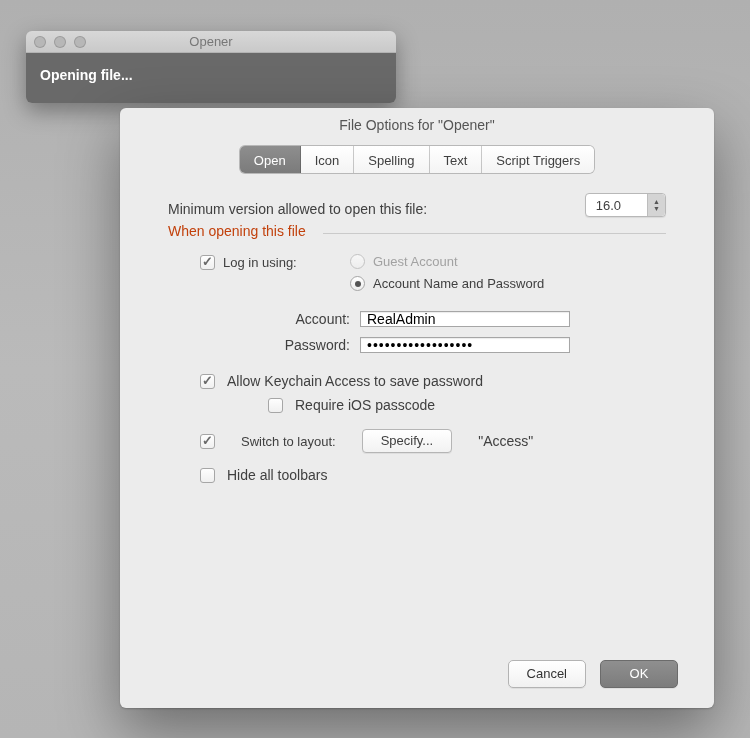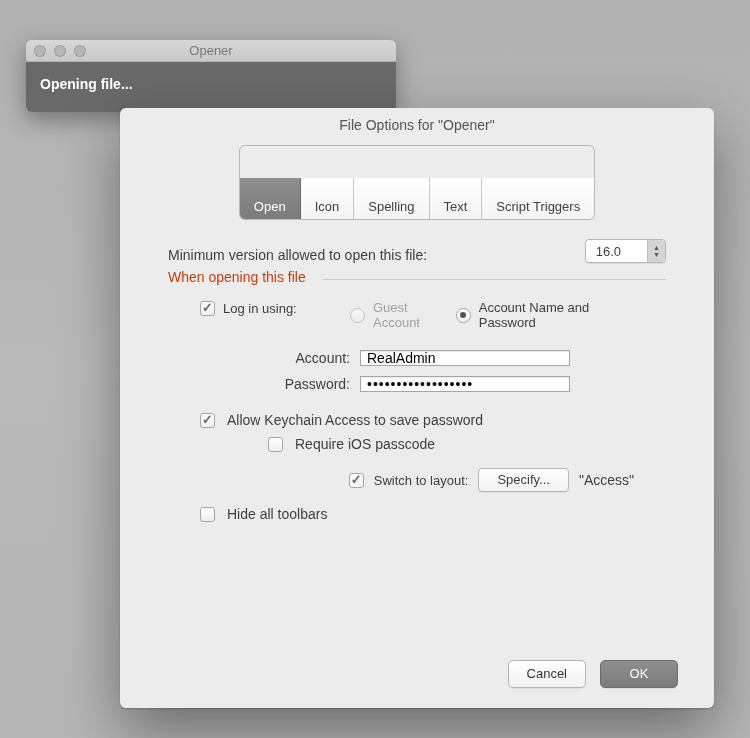--- a/index.html
+++ b/index.html
@@ -9,21 +9,21 @@
       color: #333;
       background: linear-gradient(to bottom, #b0b0b0 0%, #bababa 50%, #b5b5b5 100%);
       width: 750px; height: 738px;
       overflow: hidden;
       position: relative;
     }
 
     
     .bg-window {
       position: absolute;
-      top: 40px; left: 26px;
+      top: 31px; left: 26px;
       width: 370px;
       border-radius: 6px;
       box-shadow: 0 8px 22px rgba(0,0,0,0.35);
       overflow: hidden;
     }
     .bg-titlebar {
       height: 22px;
       background: linear-gradient(#d8d8d8, #c9c9c9);
       display: flex; align-items: center;
       padding: 0 8px;
@@ -73,25 +73,24 @@
       margin-bottom: 20px;
     }
     .seg {
       display: flex;
       border-radius: 5px;
       overflow: hidden;
       box-shadow: 0 0 0 1px rgba(0,0,0,0.22);
     }
     .seg .tab {
       font-size: 13px;
-      padding: 21px 14px 5px;
+      padding: 7px 14px 5px;
       background: linear-gradient(#ffffff, #f4f4f4);
       border-right: 1px solid rgba(0,0,0,0.2);
       cursor: default;
-      margin-top: 32px;
     }
     .seg .tab:last-child { border-right: none; }
     .seg .tab.active {
       background: linear-gradient(#8e8e8e, #7b7b7b);
       color: #fff;
     }
 
     
     .row { margin: 0 20px 10px; font-size: 14px; }
     .version-row {
@@ -143,21 +142,21 @@
       background: linear-gradient(#fefefe,#f0f0f0);
       position: relative; flex-shrink: 0;
       margin-top: 1px;
     }
     .chk.checked::after {
       content: "✓"; position: absolute; top: -2px; left: 1px;
       font-size: 13px; font-weight: 700; color: #6a6a6a;
     }
 
     .radio-col {
-      display: flex; flex-direction: row; gap: 7px;
+      display: flex; flex-direction: column; gap: 7px;
       margin-left: 2px;
     }
     .radio-row { display: flex; align-items: center; gap: 8px; }
     .radio {
       width: 15px; height: 15px; border-radius: 50%;
       border: 1px solid #a6a6a6;
       background: linear-gradient(#fff,#eee);
       position: relative; flex-shrink: 0;
     }
     .radio.selected::after {
@@ -209,21 +208,21 @@
     .btn.primary {
       background: linear-gradient(#8f8f8f,#7c7c7c);
       color: #fff;
       border: 1px solid #6b6b6b;
     }
 
     .login-block { display: flex; align-items: flex-start; margin: 0 52px 8px; }
     .login-block .left { display:flex; gap:8px; width:148px; align-items:center;}
     .login-block .radio-col { flex: 1; }
 
-    .switch-row { display:flex; align-items:center; gap:10px; margin:0 52px 14px; padding-top: 8px; justify-content: flex-end; }
+    .switch-row { display:flex; align-items:center; gap:26px; margin:0 52px 14px; padding-top: 8px; }
     .layout-name { font-size: 14px; }
   </style>
 </head>
 <body>
 
 <div class="bg-window">
   <div class="bg-titlebar">
     <div class="traffic">
       <span></span>
       <span></span>

